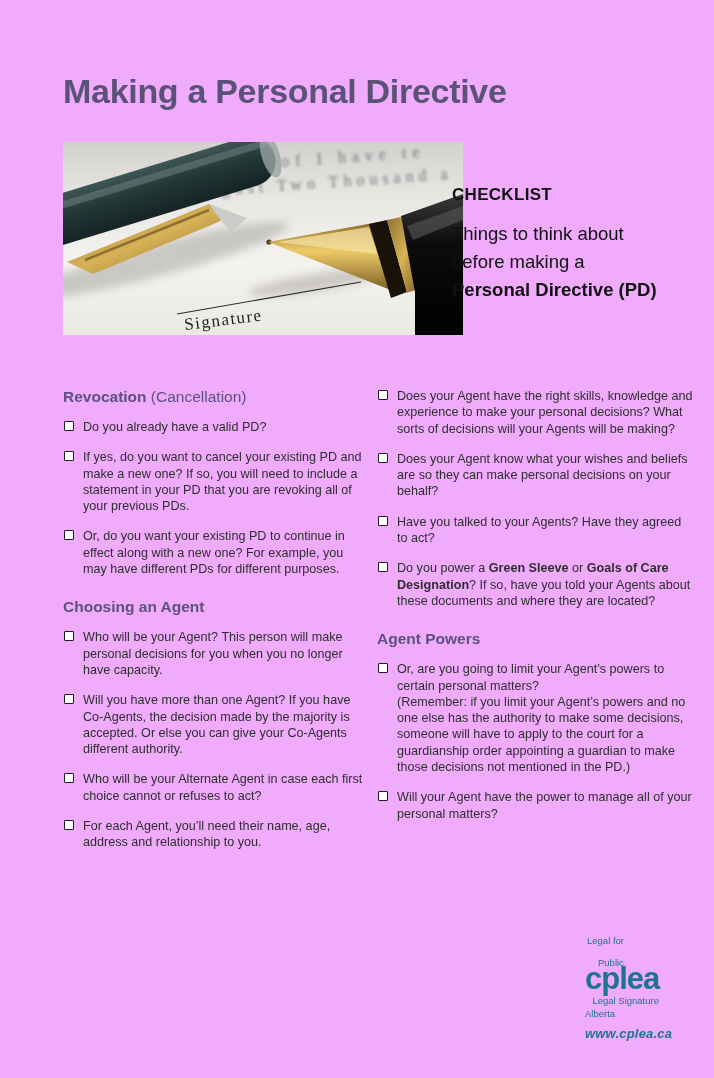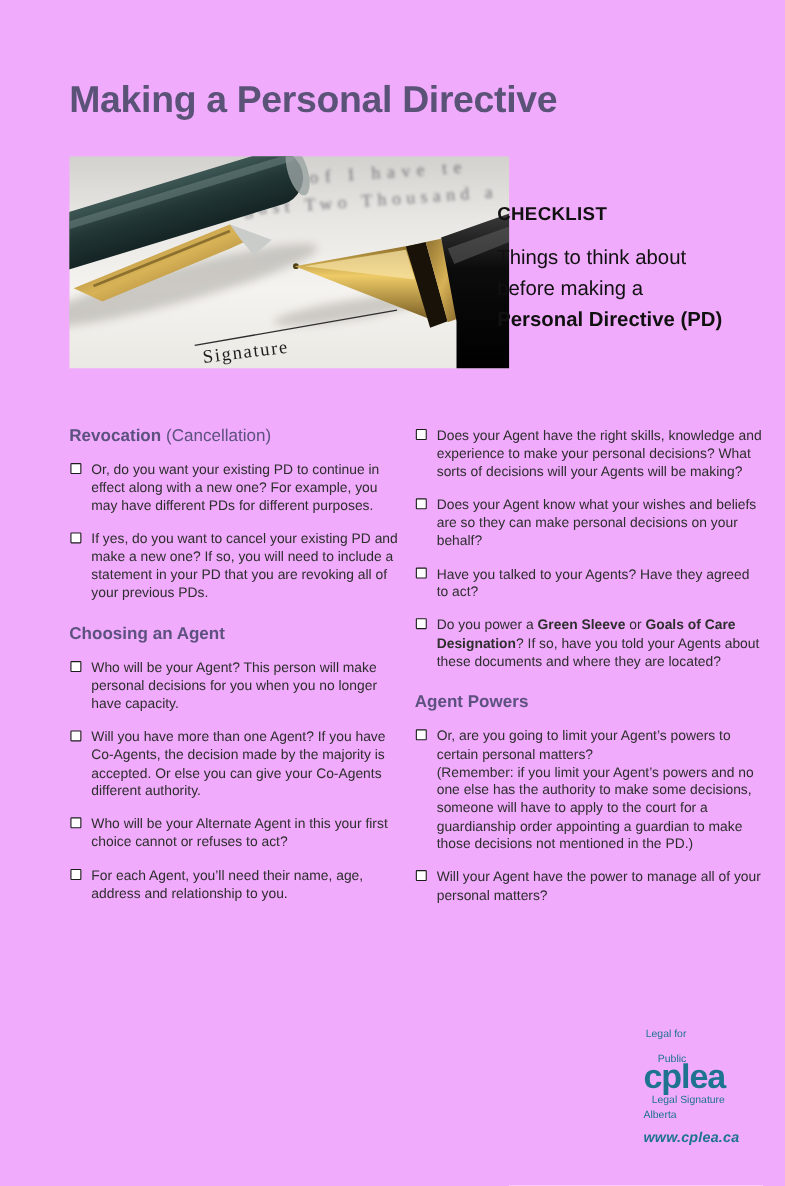--- a/index.html
+++ b/index.html
@@ -200,40 +200,44 @@
     <div class="intro-line">before making a</div>
     <div class="intro-line bold">Personal Directive (PD)</div>
   </div>
 
   <div class="col col-left">
 
     <h2 class="section-heading"><span class="hb">Revocation</span><span class="hr"> (Cancellation)</span></h2>
 
     <div class="item">
       <span class="checkbox"></span>
+      <span class="item-text">Do you already have a valid PD?</span>
+    </div>
+    <div class="item">
+      <span class="checkbox"></span>
+      <span class="item-text">If yes, do you want to cancel your existing PD and make a new one? If so, you will need to include a statement in your PD that you are revoking all of your previous PDs.</span>
+    </div>
+    <div class="item">
+      <span class="checkbox"></span>
       <span class="item-text">Or, do you want your existing PD to continue in effect along with a new one? For example, you may have different PDs for different purposes.</span>
     </div>
-    <div class="item">
-      <span class="checkbox"></span>
-      <span class="item-text">If yes, do you want to cancel your existing PD and make a new one? If so, you will need to include a statement in your PD that you are revoking all of your previous PDs.</span>
-    </div>
 
     <h2 class="section-heading sh-spaced"><span class="hb">Choosing an Agent</span></h2>
 
     <div class="item">
       <span class="checkbox"></span>
       <span class="item-text">Who will be your Agent? This person will make personal decisions for you when you no longer have capacity.</span>
     </div>
     <div class="item">
       <span class="checkbox"></span>
       <span class="item-text">Will you have more than one Agent? If you have Co-Agents, the decision made by the majority is accepted. Or else you can give your Co-Agents different authority.</span>
     </div>
     <div class="item">
       <span class="checkbox"></span>
-      <span class="item-text">Who will be your Alternate Agent in this your first choice cannot or refuses to act?</span>
+      <span class="item-text">Who will be your Alternate Agent in case each first choice cannot or refuses to act?</span>
     </div>
     <div class="item">
       <span class="checkbox"></span>
       <span class="item-text">For each Agent, you’ll need their name, age, address and relationship to you.</span>
     </div>
   </div>
 
   <div class="col col-right">
 
     <div class="item">

